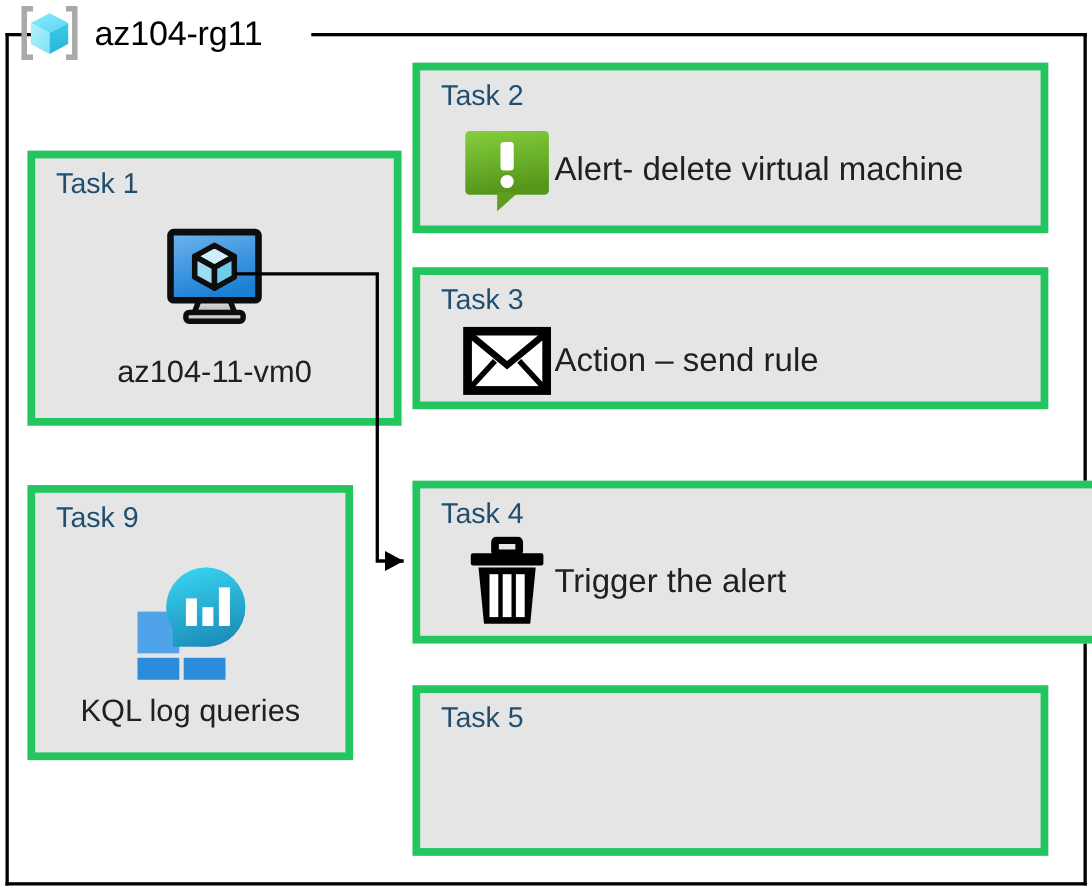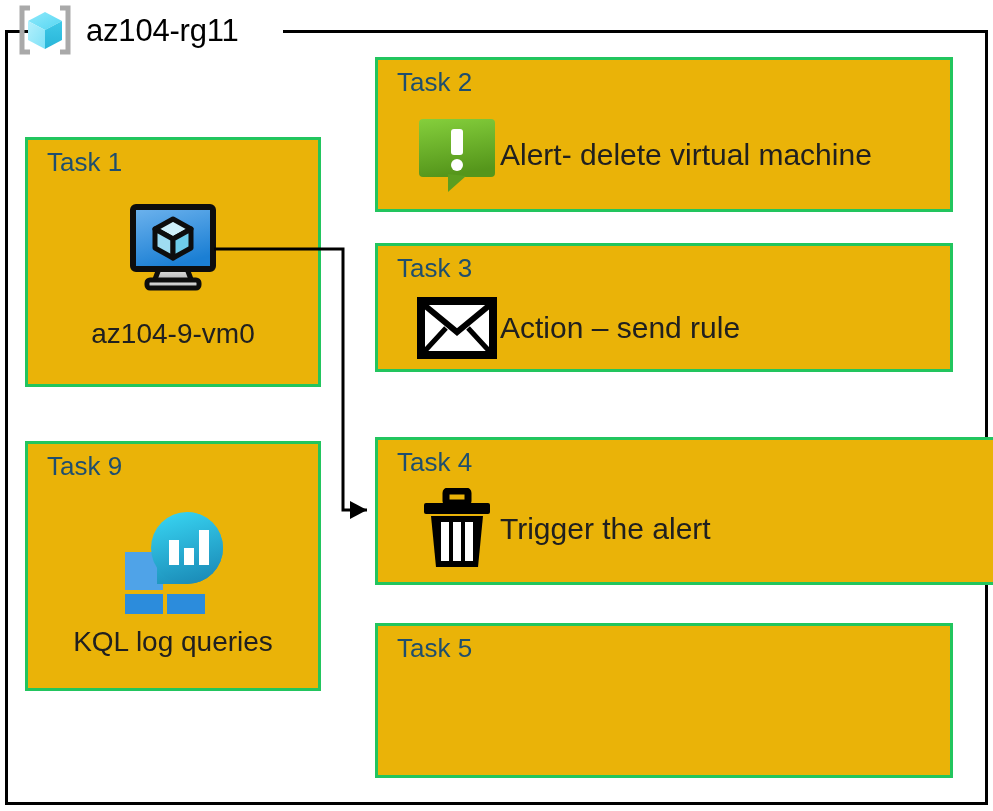--- a/index.html
+++ b/index.html
@@ -70,22 +70,22 @@
     color: #000000;
     line-height: 1;
     letter-spacing: -0.2px;
     white-space: nowrap;
   }
 
   
   .task-box {
     position: absolute;
     box-sizing: border-box;
-    background: #eab308;
-    border: 3px solid #22c55e;
+    background: #e5e5e5;
+    border: 7px solid #22c55e;
   }
   .task-title {
     position: absolute;
     left: 19px;
     top: 8px;
     font-size: 26px;
     color: #1F4E6E;
     line-height: 1.1;
     white-space: nowrap;
   }
@@ -170,21 +170,21 @@
         <path d="M46 4 L54 4 L54 48 L46 48" fill="none" stroke="#A9A9A9" stroke-width="5" stroke-linecap="butt"></path>
 
         <polygon points="31,8 48,17 31,26 14,17" fill="url(#rgCubeTop)"></polygon>
         <polygon points="14,17 31,26 31,45 14,36" fill="url(#rgCubeLeft)"></polygon>
         <polygon points="48,17 48,36 31,45 31,26" fill="url(#rgCubeRight)"></polygon>
       </svg>
     </div>
     <div class="rg-label">az104-rg11</div>
   </div>
 
-  <div class="task-box task-square" style="left:25px; top:137px; width:296px; height:250px;padding-left:41px;">
+  <div class="task-box task-square" style="left:25px; top:137px; width:340px; height:250px;padding-left:41px;">
     <div class="task-title">Task 1</div>
     <div class="card-icon" style="top:62px;">
       <svg width="100" height="92" viewBox="0 0 100 92">
         <defs>
           <linearGradient id="vmScreen" x1="0" y1="0" x2="0.35" y2="1">
             <stop offset="0" stop-color="#6FB4EE"></stop>
             <stop offset="1" stop-color="#1B7FD4"></stop>
           </linearGradient>
           <linearGradient id="vmStand" x1="0" y1="0" x2="0" y2="1">
             <stop offset="0" stop-color="#EDEDED"></stop>
@@ -197,21 +197,21 @@
 
         <rect x="10" y="5" width="80" height="62" rx="3" fill="url(#vmScreen)" stroke="#0D0D0D" stroke-width="6"></rect>
 
         <g transform="translate(50,36)">
           <polygon points="0,-19 18,-9 0,1 -18,-9" fill="#CFF0FA" stroke="#0D0D0D" stroke-width="5" stroke-linejoin="round"></polygon>
           <polygon points="-18,-9 0,1 0,20 -18,10" fill="#9FDCF2" stroke="#0D0D0D" stroke-width="5" stroke-linejoin="round"></polygon>
           <polygon points="18,-9 18,10 0,20 0,1" fill="#6FCDEA" stroke="#0D0D0D" stroke-width="5" stroke-linejoin="round"></polygon>
         </g>
       </svg>
     </div>
-    <div class="card-caption" style="top:178px;">az104-9-vm0</div>
+    <div class="card-caption" style="top:178px;">az104-11-vm0</div>
   </div>
 
   <div class="task-box task-square" style="left:25px; top:441px; width:296px; height:250px;">
     <div class="task-title">Task 9</div>
     <div class="card-icon" style="top:58px;">
       <svg width="112" height="112" viewBox="0 0 112 112">
         <defs>
           <linearGradient id="laCircle" x1="0.3" y1="0" x2="0.6" y2="1">
             <stop offset="0" stop-color="#37D2F0"></stop>
             <stop offset="1" stop-color="#1B8CB8"></stop>

